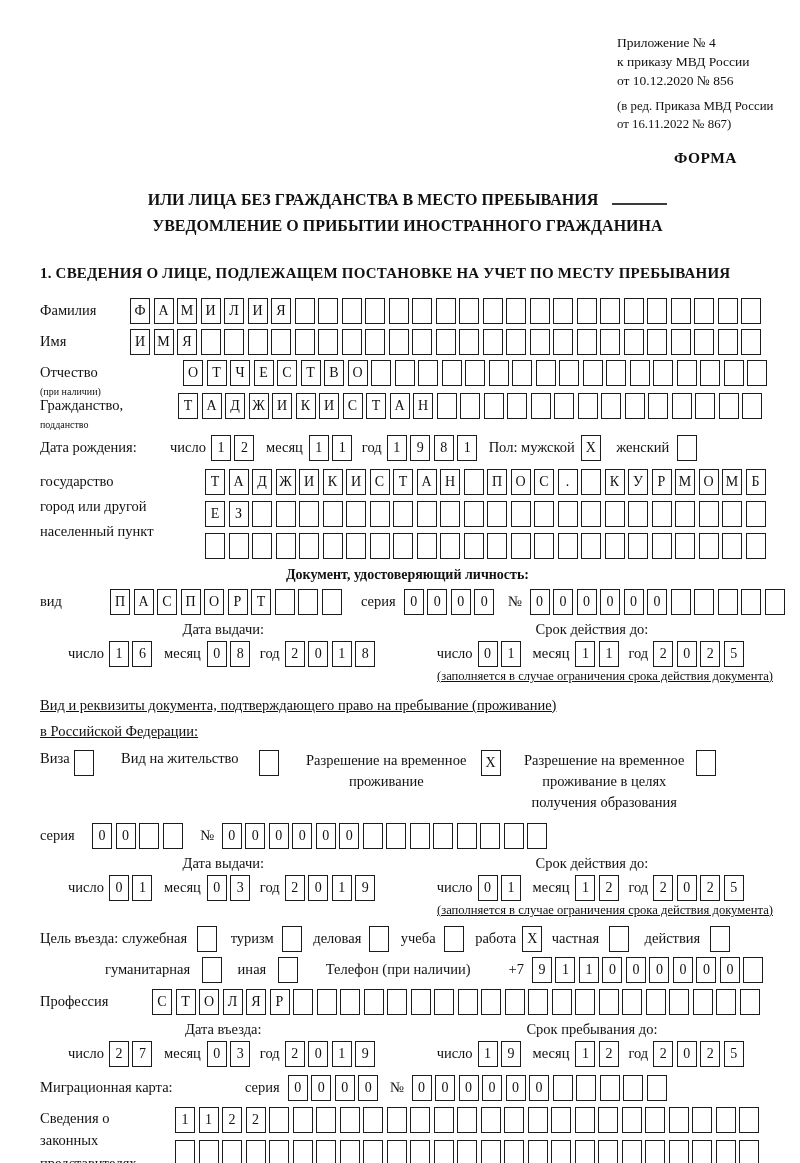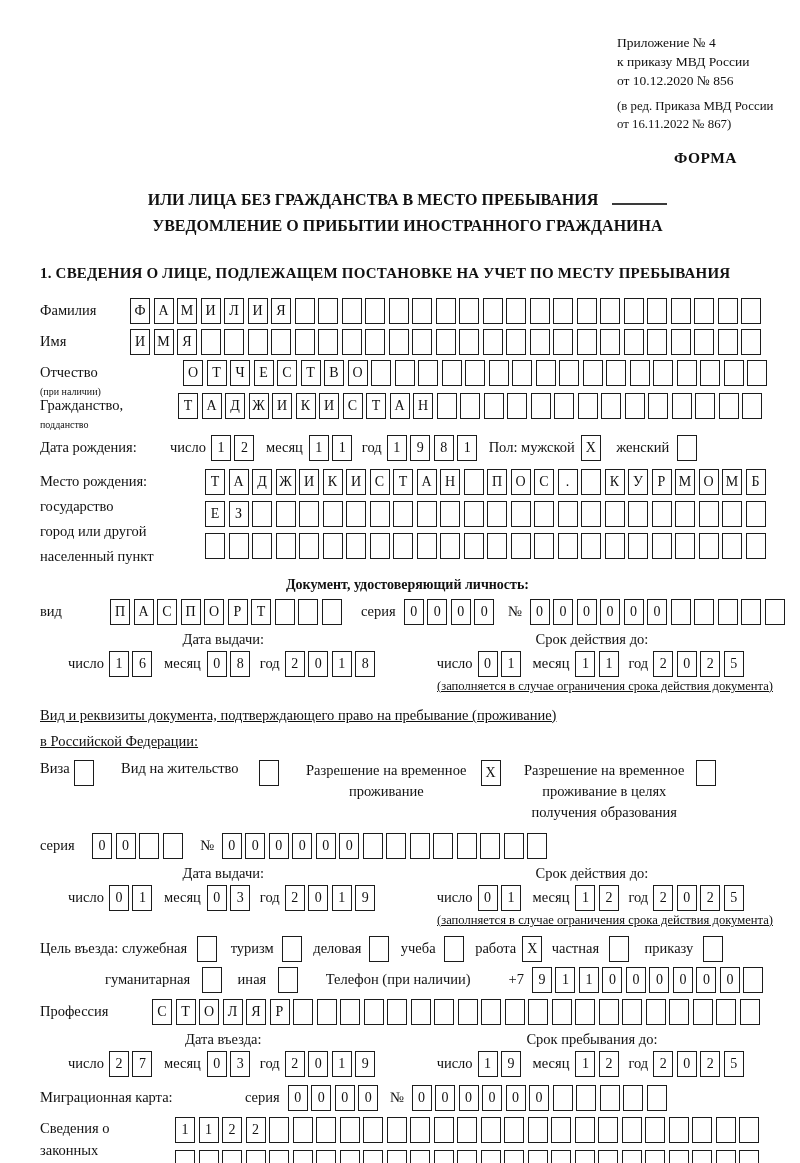--- a/index.html
+++ b/index.html
@@ -223,21 +223,20 @@
         <span class="cell">X</span>
       </span>
     <span class="lbl g12 mr8">женский</span>
     <span class="cells">
         <span class="cell"></span>
       </span>
   </div>
 
   <div class="row row-top" style="margin-top:8px;">
     <span class="stack lblcol" style="width:165px">
-      <span>Место рождения:</span>
       <span>государство</span>
       <span>город или другой</span>
       <span>населенный пункт</span>
     </span>
     <span class="stack">
       <span class="cells mb6">
           <span class="cell">Т</span>
           <span class="cell">А</span>
           <span class="cell">Д</span>
           <span class="cell">Ж</span>
@@ -528,21 +527,21 @@
         <span class="cell"></span>
       </span>
     <span class="lbl g8">работа</span>
     <span class="cells g6">
         <span class="cell">X</span>
       </span>
     <span class="lbl g6">частная</span>
     <span class="cells g10">
         <span class="cell"></span>
       </span>
-    <span class="lbl g12">приказу</span>
+    <span class="lbl g12">действия</span>
     <span class="cells g10">
         <span class="cell"></span>
       </span>
   </div>
 
   <div class="row" style="padding-left:65px;margin-top:3px;">
     <span class="lbl">гуманитарная</span>
     <span class="cells g12">
         <span class="cell"></span>
       </span>

